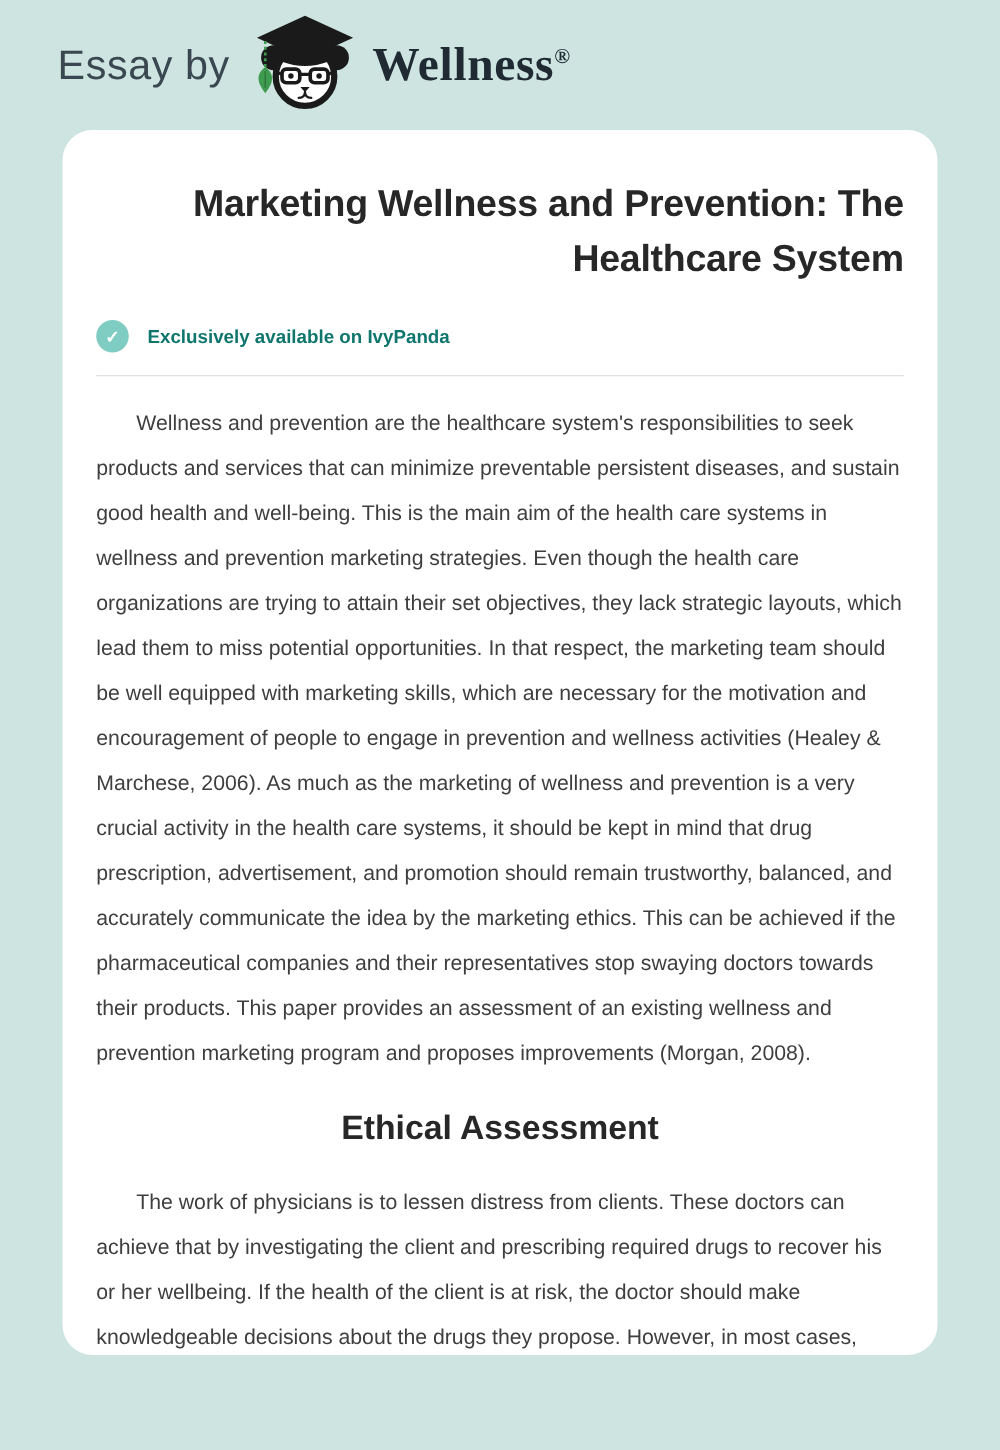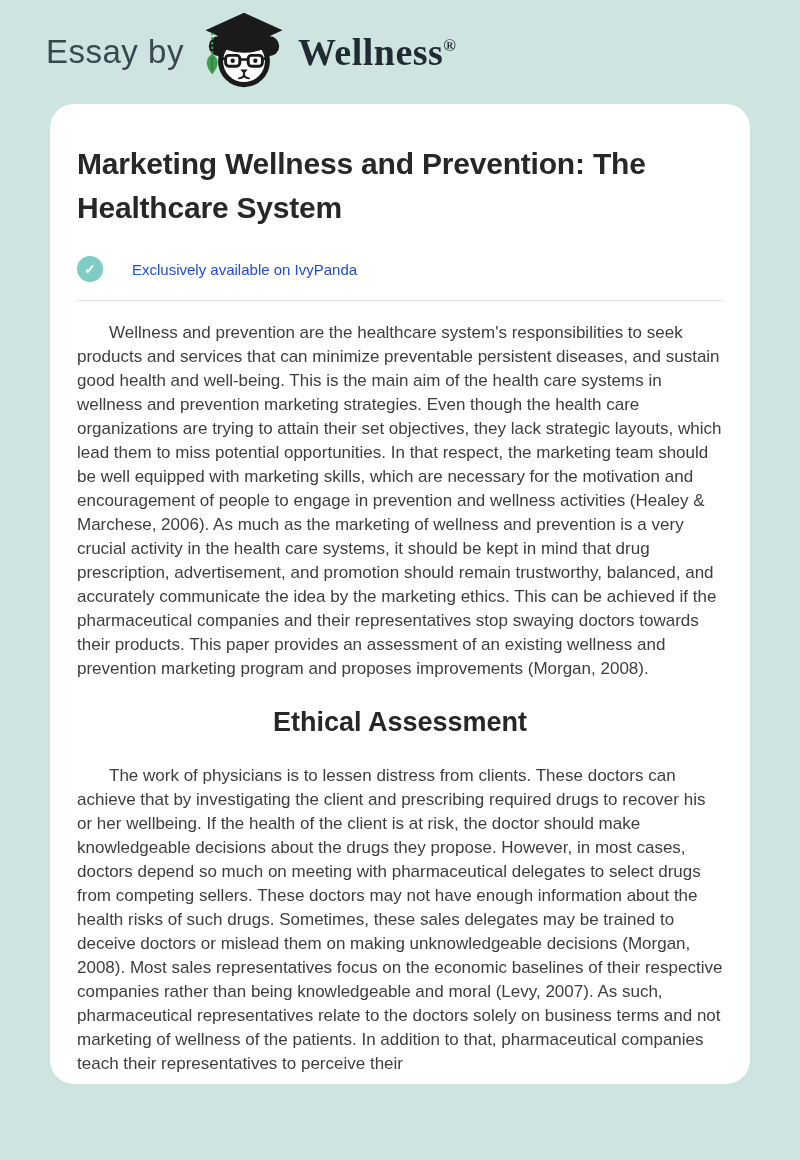--- a/index.html
+++ b/index.html
@@ -54,53 +54,54 @@
     border-radius: 24px;
     padding: 38px 27px 50px 27px;
     overflow: hidden;
   }
   .article-title {
     font-size: 30px;
     line-height: 44px;
     font-weight: 700;
     color: #272727;
     letter-spacing: -0.2px;
+    text-align: right;
   }
   .badge-row {
     display: flex;
     align-items: center;
     margin-top: 26px;
   }
   .badge-circle {
     width: 26px;
     height: 26px;
     border-radius: 50%;
     background: #7fccc3;
     color: #ffffff;
     font-size: 14px;
     font-weight: 700;
     display: flex;
     align-items: center;
     justify-content: center;
     flex: 0 0 auto;
   }
   .badge-text {
-    margin-left: 29px;
+    margin-left: 15px;
     font-size: 15px;
-    font-weight: 400;
-    color: #1d4ed8;
+    font-weight: 700;
+    color: #0f766e;
   }
   .divider {
     border: none;
     border-top: 1px solid #e0e0e0;
     margin: 18px 0 20px 0;
   }
   .body-paragraph {
     font-size: 17px;
-    line-height: 24px;
+    line-height: 36px;
     color: #3e3e3e;
     text-indent: 32px;
     text-align: left;
   }
   .section-heading {
     font-size: 27px;
     font-weight: 700;
     color: #272727;
     margin-top: 26px;
     margin-bottom: 26px;

